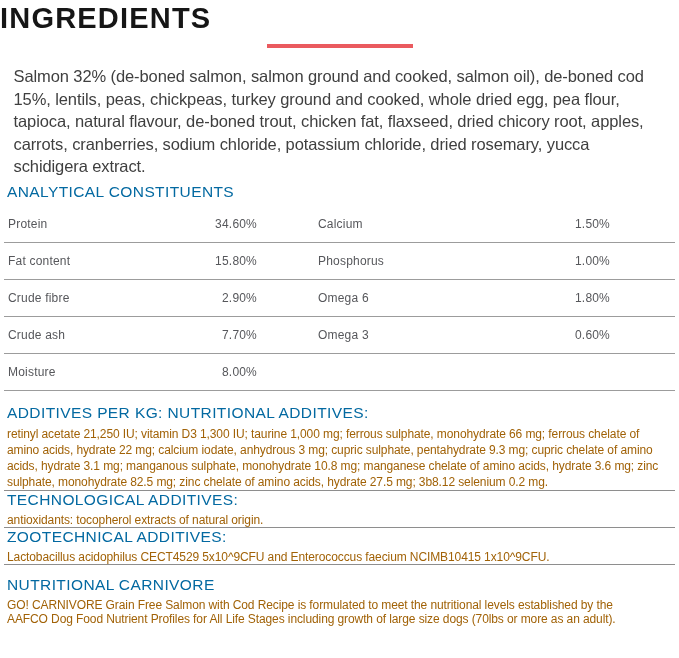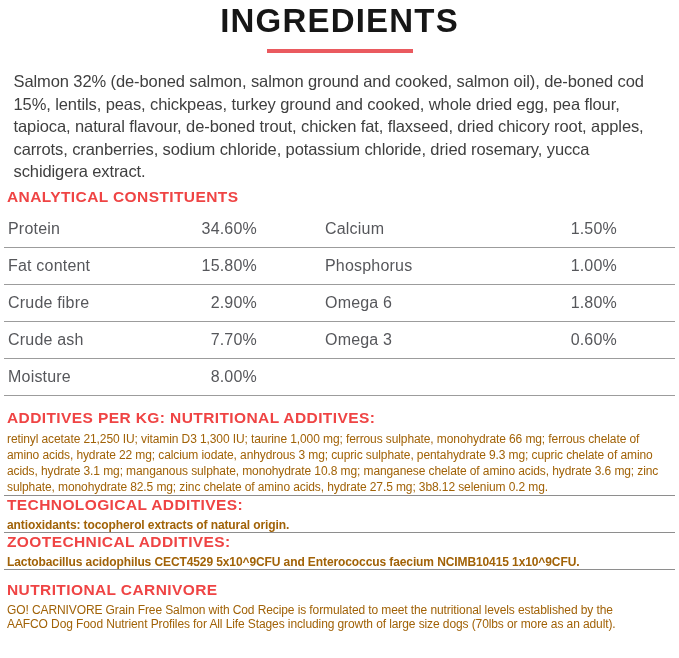--- a/index.html
+++ b/index.html
@@ -9,22 +9,22 @@
     height: 658px;
     overflow: hidden;
     font-family: "Liberation Sans", sans-serif;
     color: #454545;
   }
   .page { width: 679px; height: 658px; background: #fff; }
 
   
   .title {
     margin-top: 2px;
-    text-align: center;
-    font-size: 33px;
+    text-align: left;
+    font-size: 29px;
     font-weight: bold;
     letter-spacing: 1.2px;
     color: #161616;
   }
   .accent-bar {
     width: 146px;
     height: 4px;
     margin: 9px auto 0;
     background: #EA5A5F;
   }
@@ -37,55 +37,54 @@
     font-size: 16.5px;
     line-height: 22.5px;
     letter-spacing: -0.1px;
     color: #3f3f3f;
   }
 
   
   .section-heading {
     margin: 0 0 0 7px;
     font-size: 15.5px;
-    font-weight: bold;
+    font-weight: normal;
     letter-spacing: 0.4px;
-    color: #ef4444;
+    color: #0369a1;
   }
   .h-analytical   { margin-top: 5px; }
   .h-additives    { margin-top: 13px; }
   .h-tech, .h-zoo { }
   .h-guarantee    { margin-top: 11px; }
 
   
   .atable { margin: 5px 4px 0 4px; }
   .arow {
     display: flex;
     align-items: center;
     height: 37px;
     border-bottom: 1px solid #9c9c9c;
-    font-size: 16px;
+    font-size: 12px;
     color: #56575b;
     letter-spacing: 0.2px;
-    gap: 7px;
   }
   .half { display: flex; justify-content: space-between; }
   .half.left  { width: 253px; padding-left: 4px; }
   .half.right { width: 292px; margin-left: 61px; }
 
   
   .body-text {
     margin: 4px 7px 0 7px;
     font-size: 12px;
     line-height: 16px;
     letter-spacing: -0.1px;
     color: #a16207;
   }
   .guarantee-text { max-width: 645px; line-height: 14.5px; margin-top: 4px; }
-  .single-line { line-height: 14px; font-weight: bold; }
+  .single-line { line-height: 14px; }
 
   hr.divider {
     border: none;
     border-top: 1px solid #8e8e8e;
     margin: 0 4px;
   }
   .d1 { margin-top: 6px; }
   .d2 { margin-top: 9px; }
   .d3 { margin-top: 11px; }
 </style>

